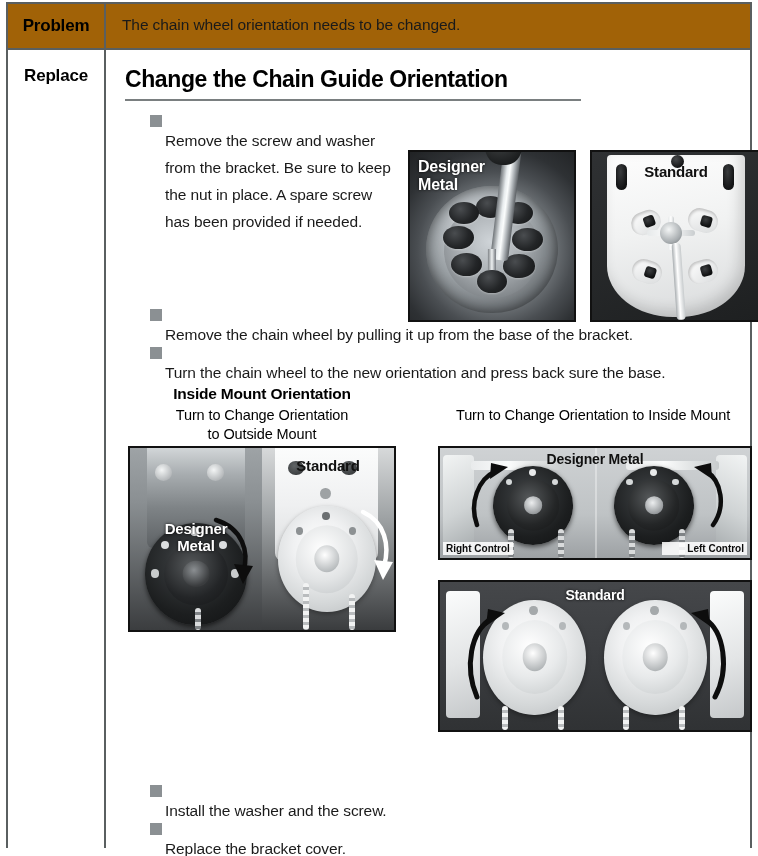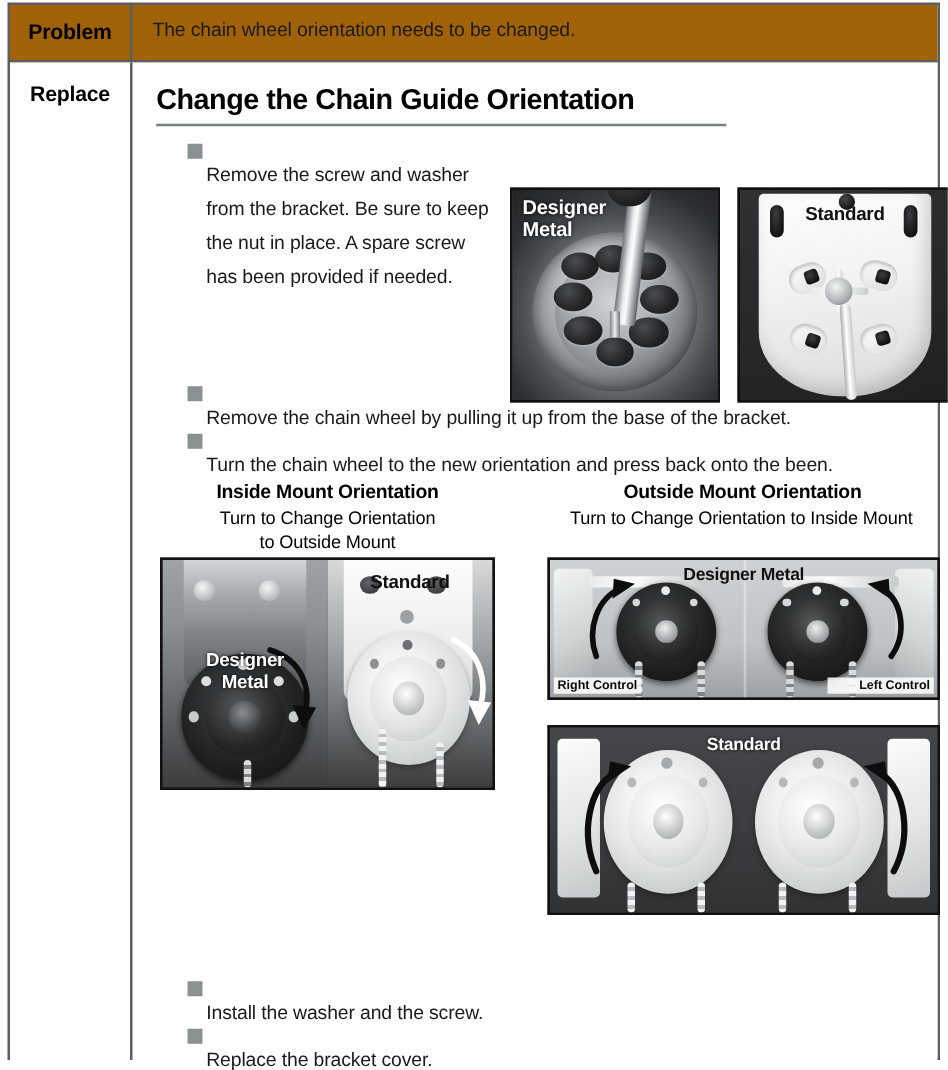--- a/index.html
+++ b/index.html
@@ -417,21 +417,21 @@
           <div class="photo-cap cap-dark" style="left:0; right:0; top:12px; font-size:15px;">Standard</div>
         </div>
 
         <div class="bullet-row" style="left:32px; top:254px;">
           <div class="bullet-sq"></div>
           <div class="bullet-txt">Remove the chain wheel by pulling it up from the base of the bracket.</div>
         </div>
 
         <div class="bullet-row" style="left:32px; top:292px;">
           <div class="bullet-sq"></div>
-          <div class="bullet-txt">Turn the chain wheel to the new orientation and press back onto the been.</div>
+          <div class="bullet-txt">Turn the chain wheel to the new orientation and press back sure the base.</div>
         </div>
 
         <div class="col-head" style="left:10px; top:335px; width:268px;">Inside Mount Orientation</div>
         <div class="col-sub" style="left:10px; top:356px; width:268px; white-space:pre-line;">Turn to Change Orientation
 to Outside Mount</div>
 
         <div class="photo ph3" style="top:396px;">
           <div class="left-half">
             <div class="brkt-dark"></div>
             <div class="nub" style="left:19%;top:9%;width:13%;height:9%;background:radial-gradient(circle at 40% 35%,#f3f5f5,#9ca0a3);"></div>
@@ -469,21 +469,20 @@
             <div class="chain" style="left:31%; top:74%; height:26%;"></div>
             <div class="chain" style="left:66%; top:80%; height:20%;"></div>
             <div class="photo-cap cap-dark" style="left:0; right:0; top:10px; font-size:15px;">Standard</div>
             <svg class="arrow-svg" style="left:72%; top:32%; width:40px; height:78px;" viewBox="0 0 40 78">
               <path d="M6 6 C28 16, 33 40, 27 60" stroke="#ffffff" stroke-width="4.5" fill="none" stroke-linecap="round"></path>
               <path d="M26 74 L17 54 L36 56 Z" fill="#ffffff"></path>
             </svg>
           </div>
         </div>
 
-        <div class="col-head" style="left:316px; top:335px; width:320px;">Outside Mount Orientation</div>
         <div class="col-sub" style="left:306px; top:356px; width:338px;">Turn to Change Orientation to Inside Mount</div>
 
         <div class="photo ph4" style="top:396px;">
           <div class="om-bg-top"></div>
           <div class="om-divider"></div>
 
           <div class="om-bracket" style="left:1%; top:6%; width:10%; height:84%;
                background:linear-gradient(150deg,#f2f4f4,#cfd3d4 60%,#a9aeb0);"></div>
           <div class="om-bracket" style="left:89%; top:6%; width:10%; height:84%;
                background:linear-gradient(210deg,#f2f4f4,#cfd3d4 60%,#a9aeb0);"></div>

